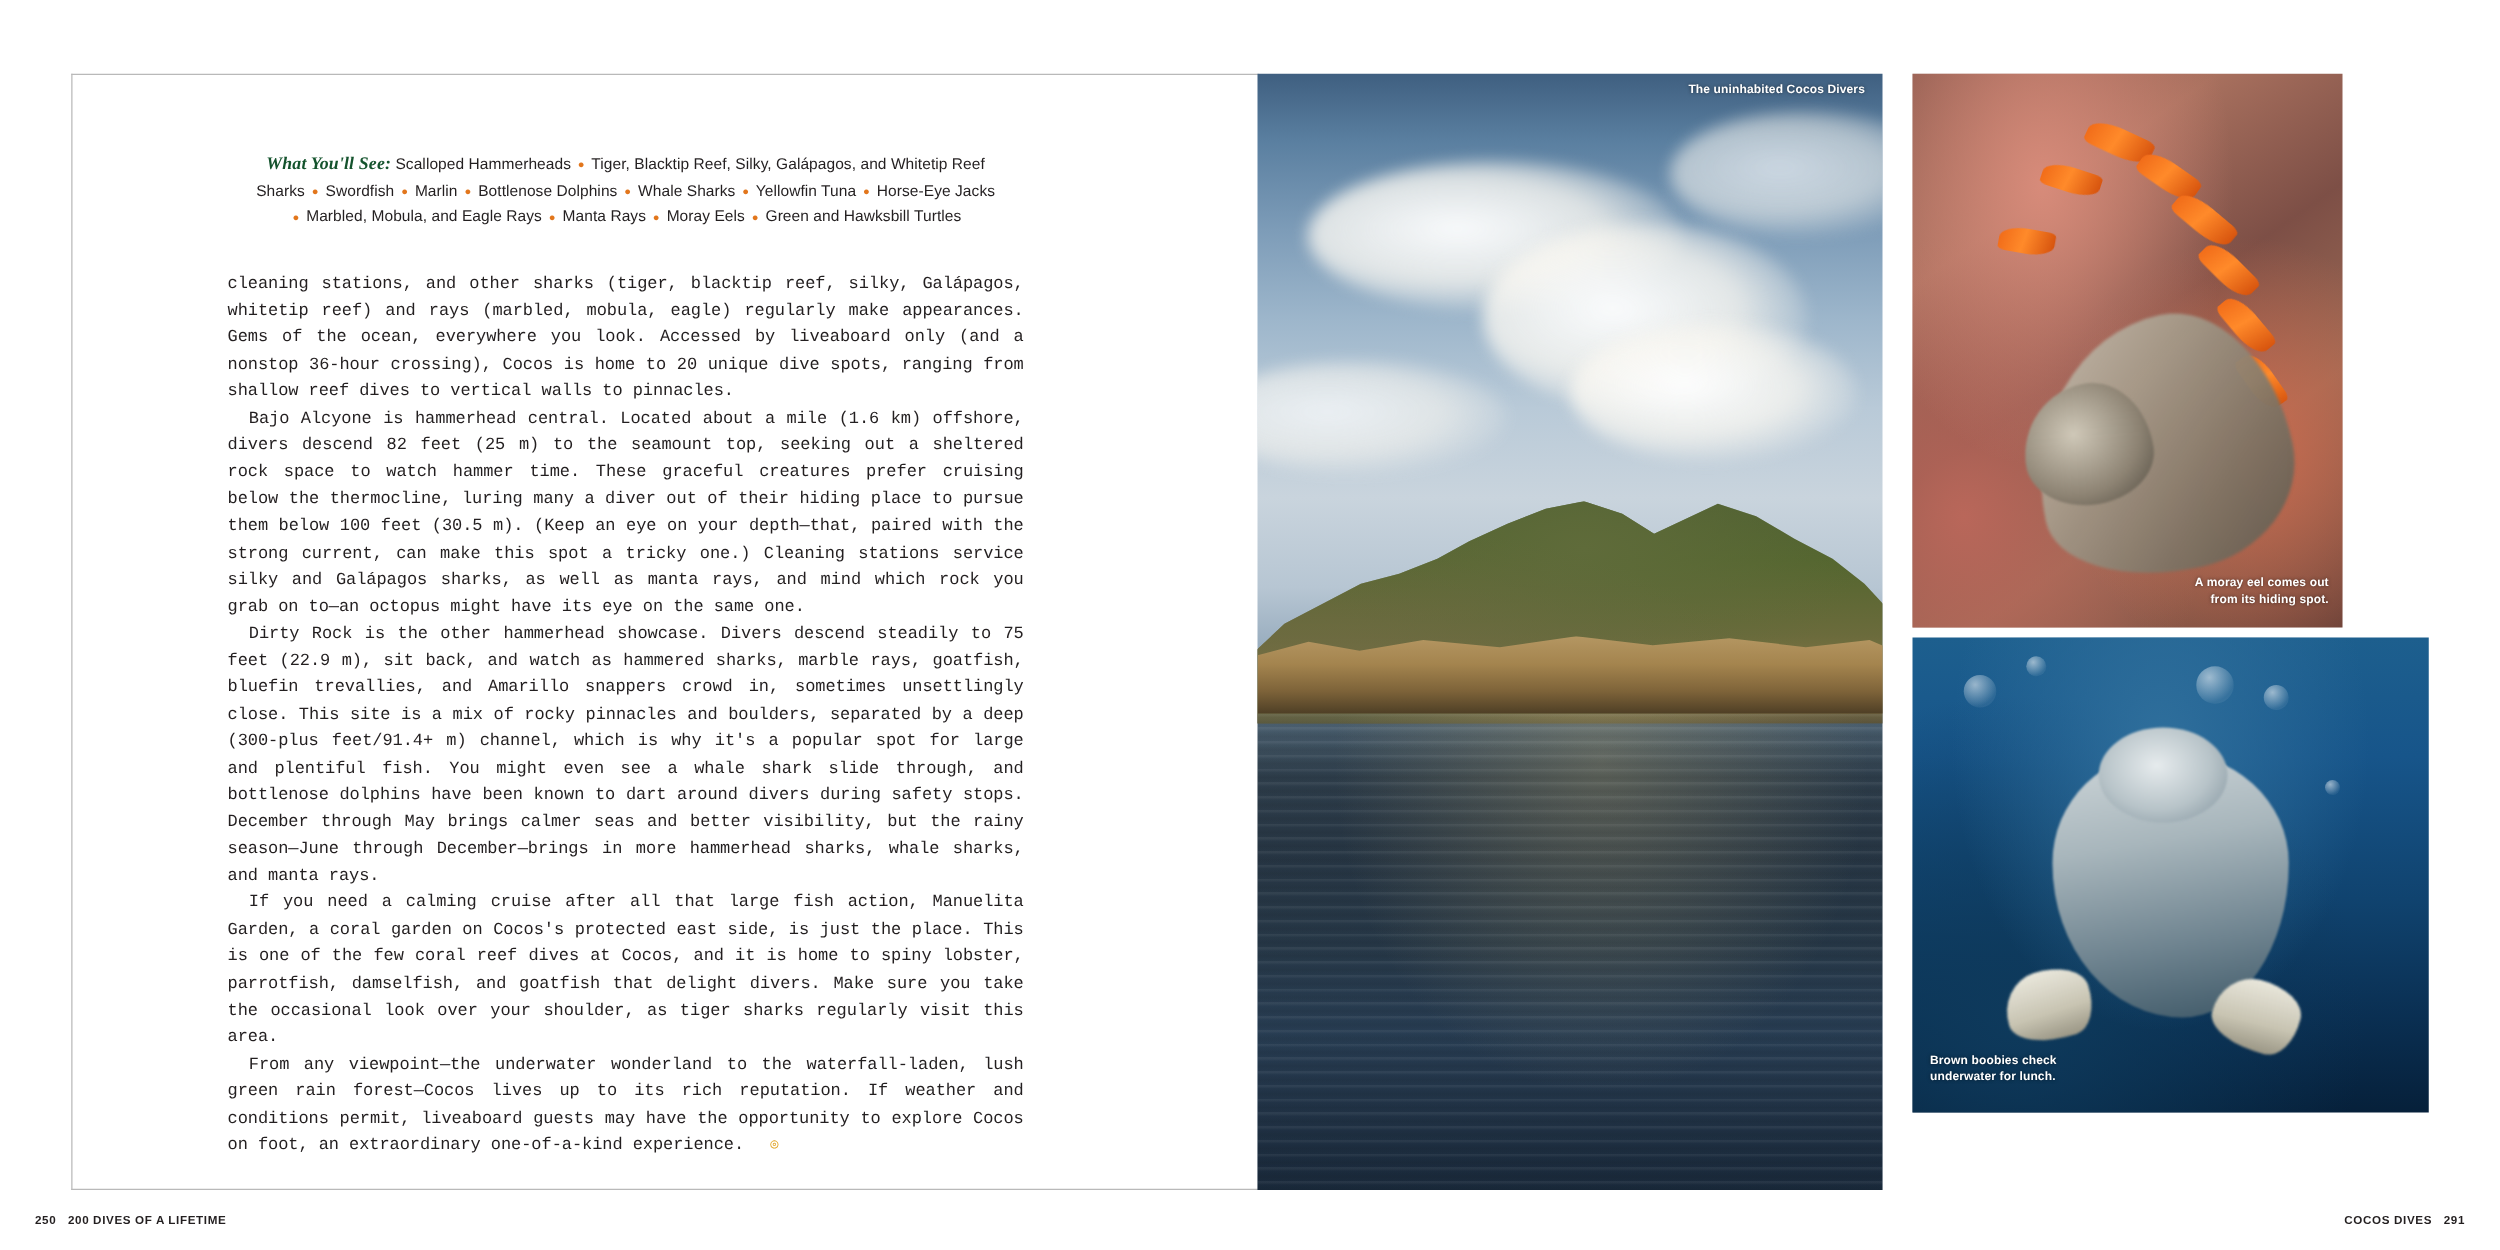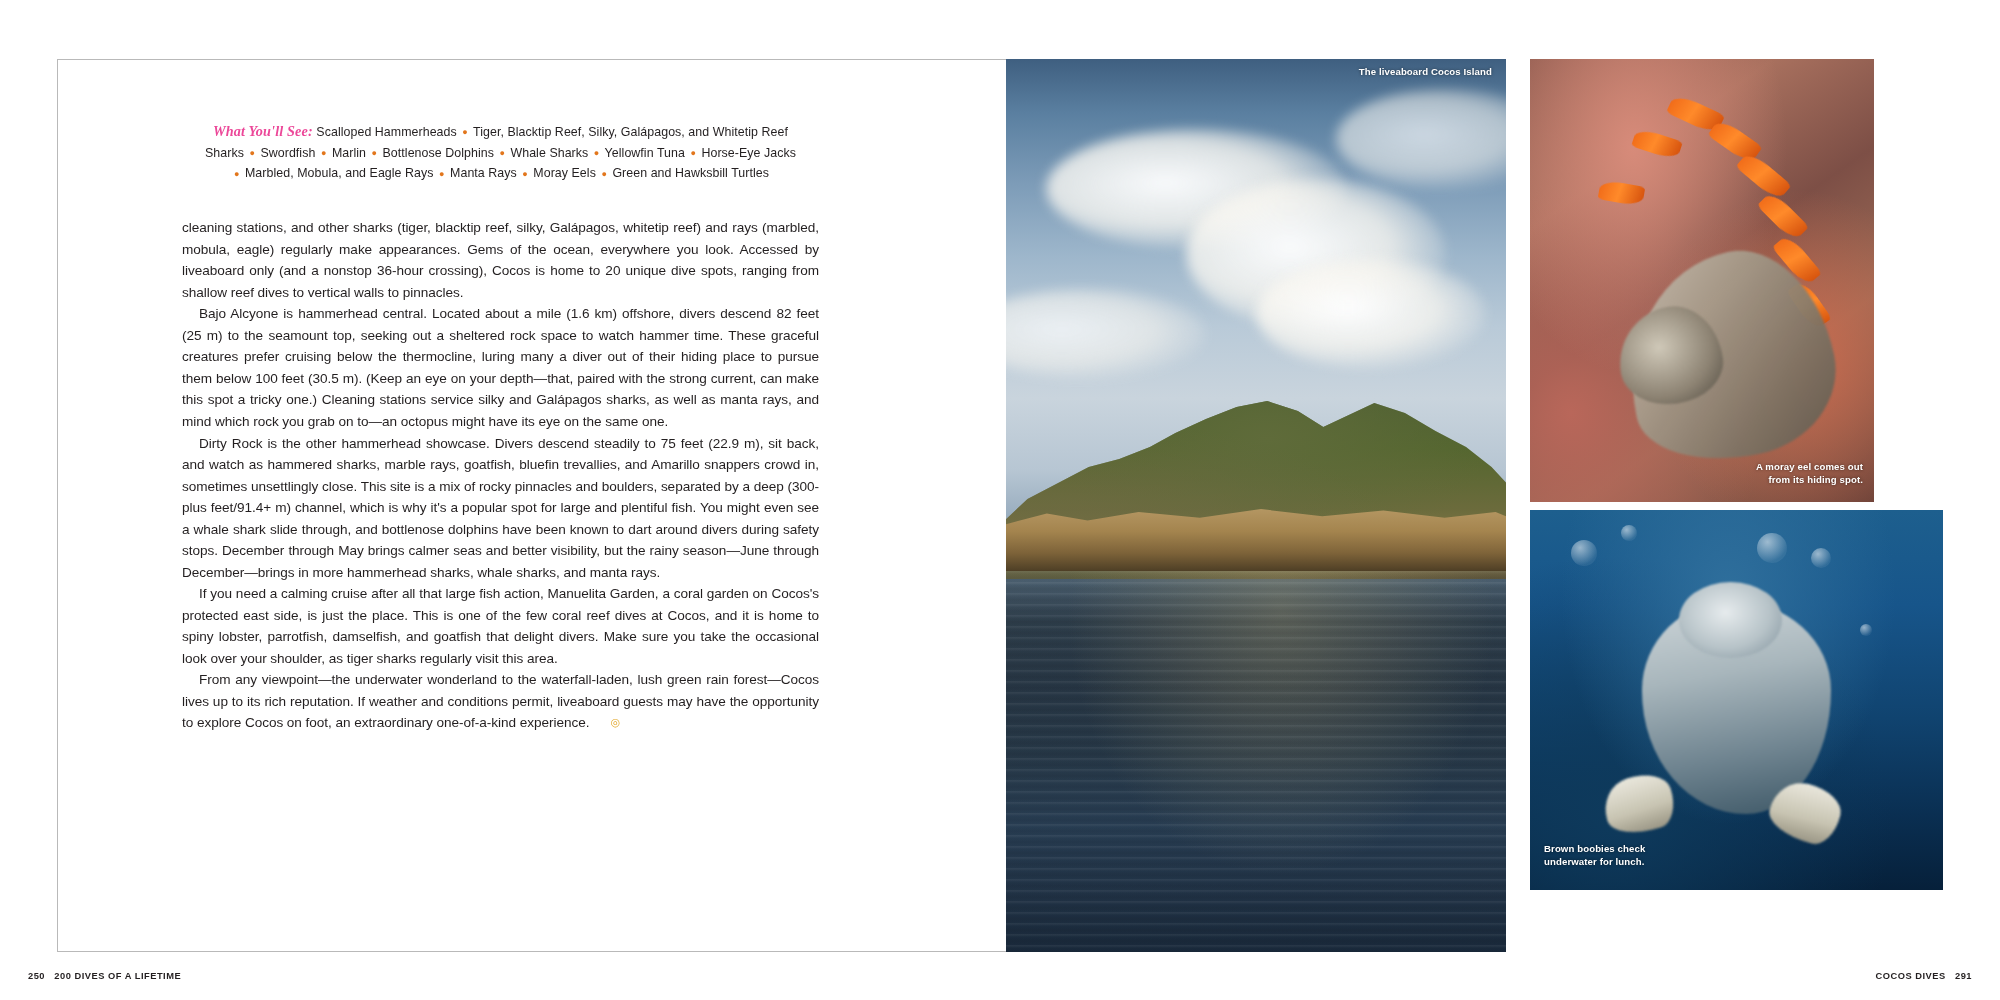--- a/index.html
+++ b/index.html
@@ -46,38 +46,39 @@
     text-align: center;
     font-size: 12.4px;
     line-height: 1.62;
     color: #231f20;
     letter-spacing: 0.005em;
   }
   .whatyousee .label {
     font-family: "Liberation Serif", serif;
     font-style: italic;
     font-weight: bold;
-    color: #ec4899;
+    color: #14532d;
     font-size: 14.2px;
     letter-spacing: 0.01em;
   }
   .dot {
     color: #e2761c;
     font-size: 9px;
     vertical-align: middle;
     padding: 0 2px;
   }
 
   .body-text {
     margin-top: 34px;
     font-size: 13.6px;
     line-height: 1.585;
     text-align: justify;
     color: #231f20;
     letter-spacing: -0.004em;
+    font-family: Liberation Mono, monospace;
   }
   .body-text p {
     margin: 0;
     text-indent: 0;
   }
   .body-text p + p {
     text-indent: 17px;
   }
   .endmark {
     display: inline-block;
@@ -333,21 +334,21 @@
 
   <div class="photo photo-island">
     <div class="cloud" style="left:40px; top:70px; width:300px; height:120px;"></div>
     <div class="cloud" style="left:180px; top:120px; width:260px; height:150px;"></div>
     <div class="cloud" style="left:250px; top:200px; width:230px; height:110px;"></div>
     <div class="cloud" style="left:-40px; top:230px; width:240px; height:90px; opacity:.75;"></div>
     <div class="cloud" style="left:330px; top:30px; width:220px; height:100px; opacity:.7;"></div>
     <div class="island-mass"></div>
     <div class="island-cliff"></div>
     <div class="water-shine"></div>
-    <div class="caption cap-island">The liveaboard Cocos Island</div>
+    <div class="caption cap-island">The uninhabited Cocos Divers</div>
   </div>
 
   <div class="photo photo-eel">
     <div class="fish" style="left:40%; top:10%; width:16%; height:5%; transform:rotate(25deg);"></div>
     <div class="fish" style="left:52%; top:16%; width:15%; height:5%; transform:rotate(35deg);"></div>
     <div class="fish" style="left:60%; top:24%; width:16%; height:5%; transform:rotate(40deg);"></div>
     <div class="fish" style="left:66%; top:33%; width:15%; height:5%; transform:rotate(45deg);"></div>
     <div class="fish" style="left:70%; top:43%; width:15%; height:5%; transform:rotate(50deg);"></div>
     <div class="fish" style="left:74%; top:53%; width:14%; height:5%; transform:rotate(55deg);"></div>
     <div class="fish" style="left:30%; top:17%; width:14%; height:4.5%; transform:rotate(18deg);"></div>

